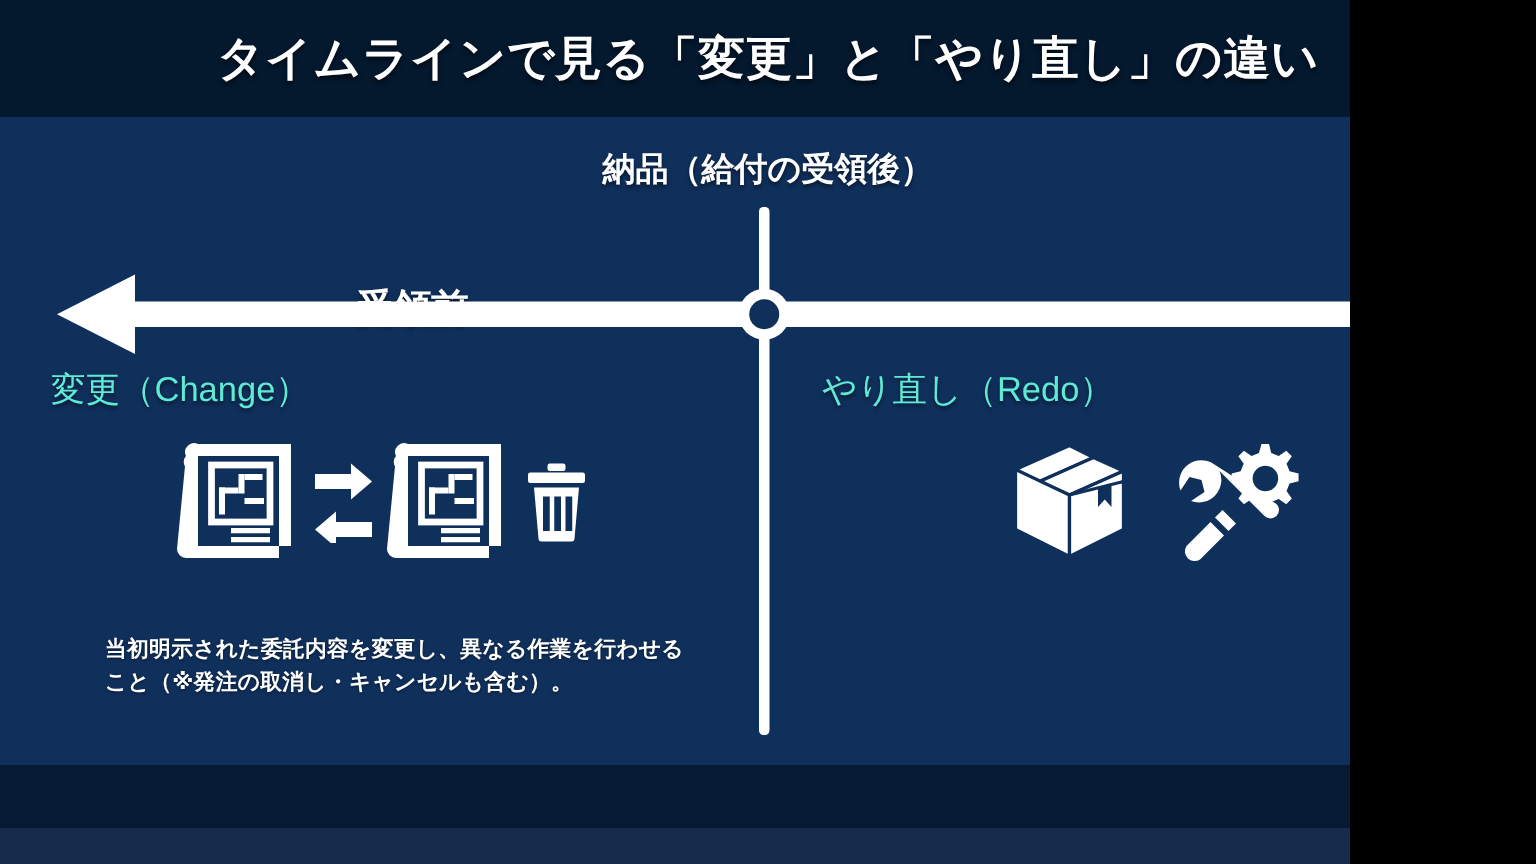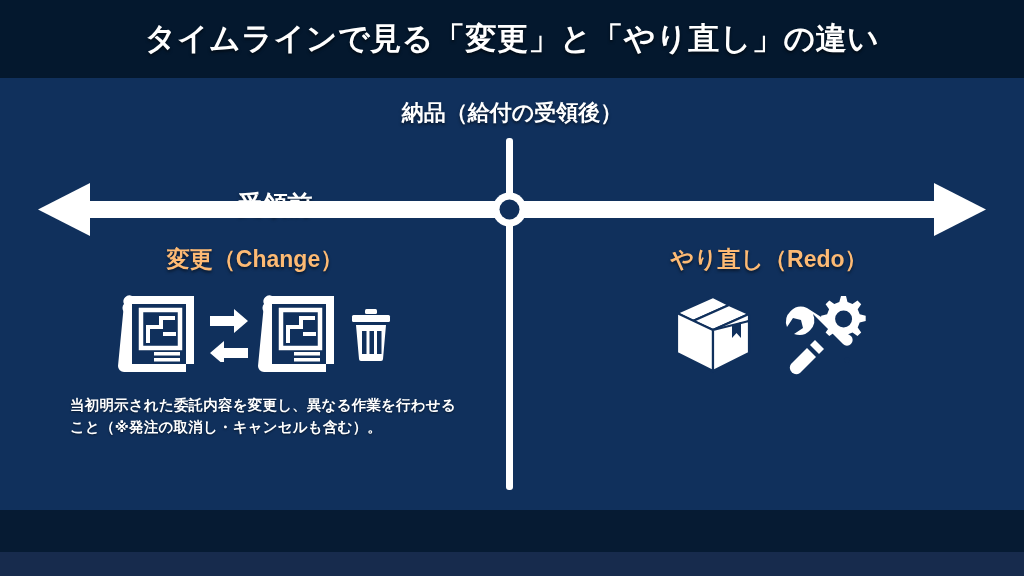--- a/index.html
+++ b/index.html
@@ -9,21 +9,21 @@
   }
   body {
     width: 1024px;
     height: 576px;
     overflow: hidden;
     font-family: "Liberation Sans", "DejaVu Sans", sans-serif;
   }
 
   #slide {
     position: relative;
-    width: 1024px;
+    width: 900px;
     height: 576px;
     background: #10305c;
     overflow: hidden;
   }
 
   
   .band-header {
     position: absolute;
     left: 0; top: 0;
     width: 1024px; height: 78px;
@@ -107,24 +107,24 @@
 
   
   .col {
     position: absolute;
     top: 242px;
   }
   .col-left  { left: 34px;  width: 442px; }
   .col-right { left: 548px; width: 442px; }
 
   .col-heading {
-    text-align: center;
-    color: #fdba74;
+    text-align: left;
+    color: #5eead4;
     font-size: 23px;
-    font-weight: bold;
+    font-weight: normal;
     text-shadow: 0 2px 3px rgba(0,0,0,0.5);
     white-space: nowrap;
     height: 34px;
     line-height: 34px;
   }
 
   .icon-row {
     height: 118px;
     display: flex;
     align-items: center;
@@ -133,20 +133,21 @@
   }
   .icon-row-right { gap: 24px; }
 
   .desc {
     color: #ffffff;
     font-size: 14.5px;
     font-weight: bold;
     line-height: 1.55;
     text-shadow: 0 1px 2px rgba(0,0,0,0.5);
     letter-spacing: 0.2px;
+    margin-top: 28px;
   }
   .desc-left  { padding-left: 36px; padding-right: 6px; }
   .desc-right { padding-left: 26px; padding-right: 6px; }
 
   svg { display: block; }
 </style>
 </head>
 <body>
 
 <div id="slide">

